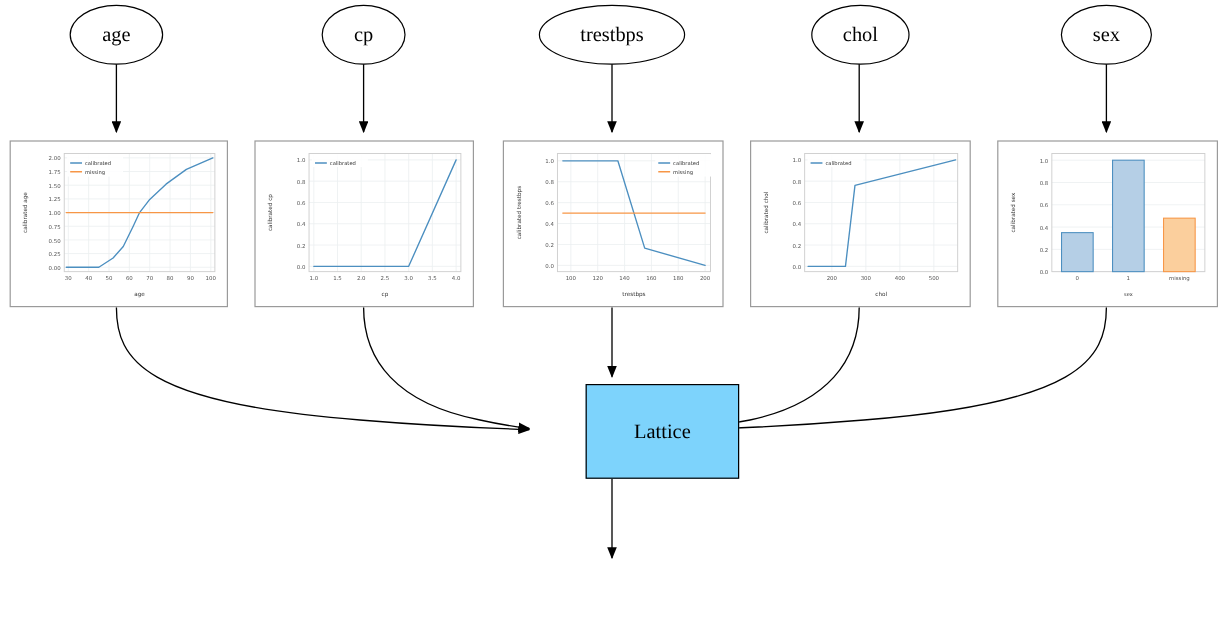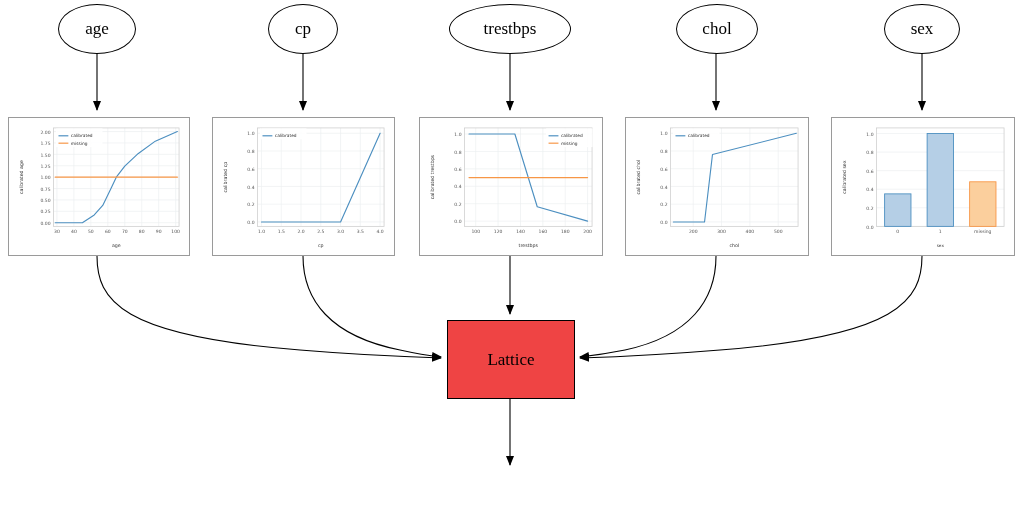--- a/index.html
+++ b/index.html
@@ -29,26 +29,27 @@
     background: #fff;
     display: flex; align-items: center; justify-content: center;
     font-family: "Liberation Serif", serif;
     font-size: 17px;
     color: #000;
     box-sizing: border-box;
   }
   .node-box {
     position: absolute;
     border: 1.3px solid #000;
-    background: #ef4444;
+    background: #7dd3fc;
     display: flex; align-items: center; justify-content: center;
     font-family: "Liberation Serif", serif;
     font-size: 17px;
     color: #000;
     box-sizing: border-box;
+    margin-left: 41px;
   }
 
   
   .plot-panel {
     position: absolute;
     border: 1.2px solid #9a9a9a;
     background: #ffffff;
     box-sizing: border-box;
   }
   .plot-inner {

